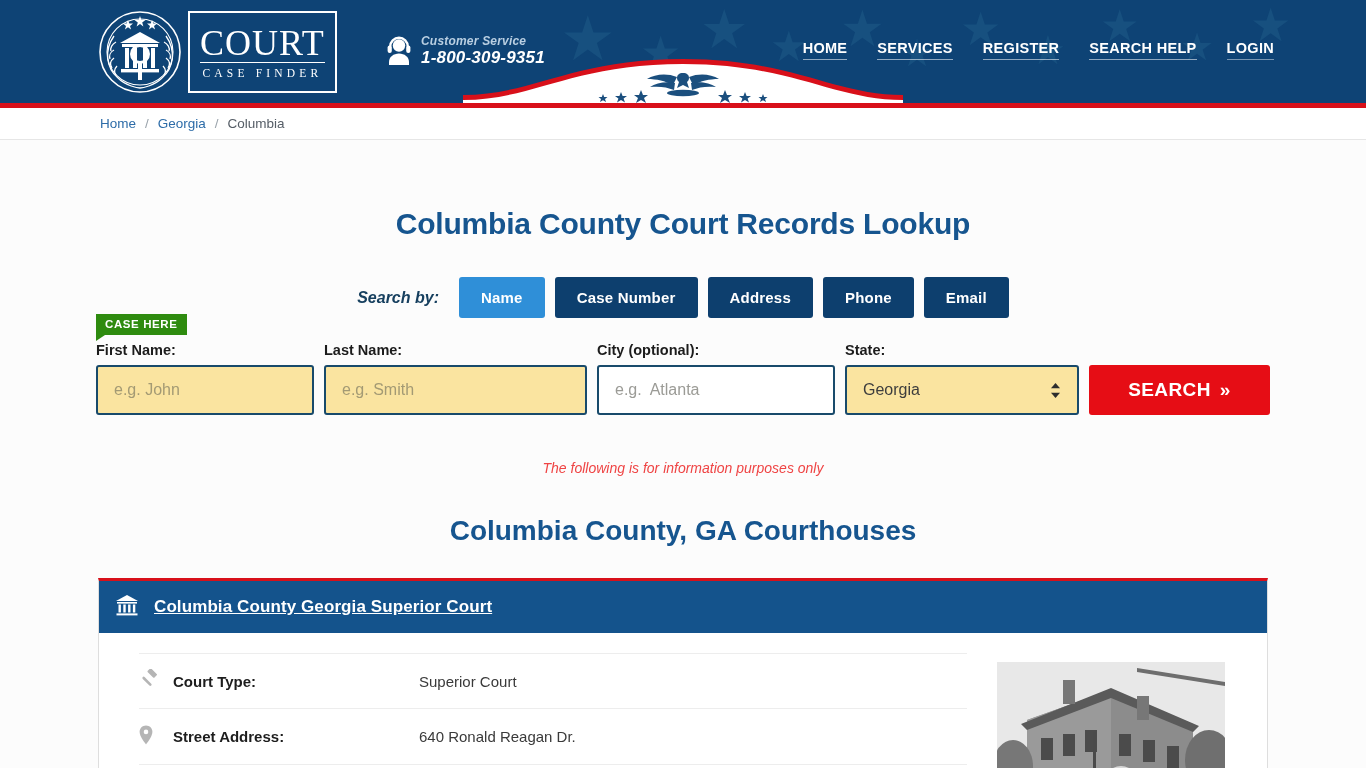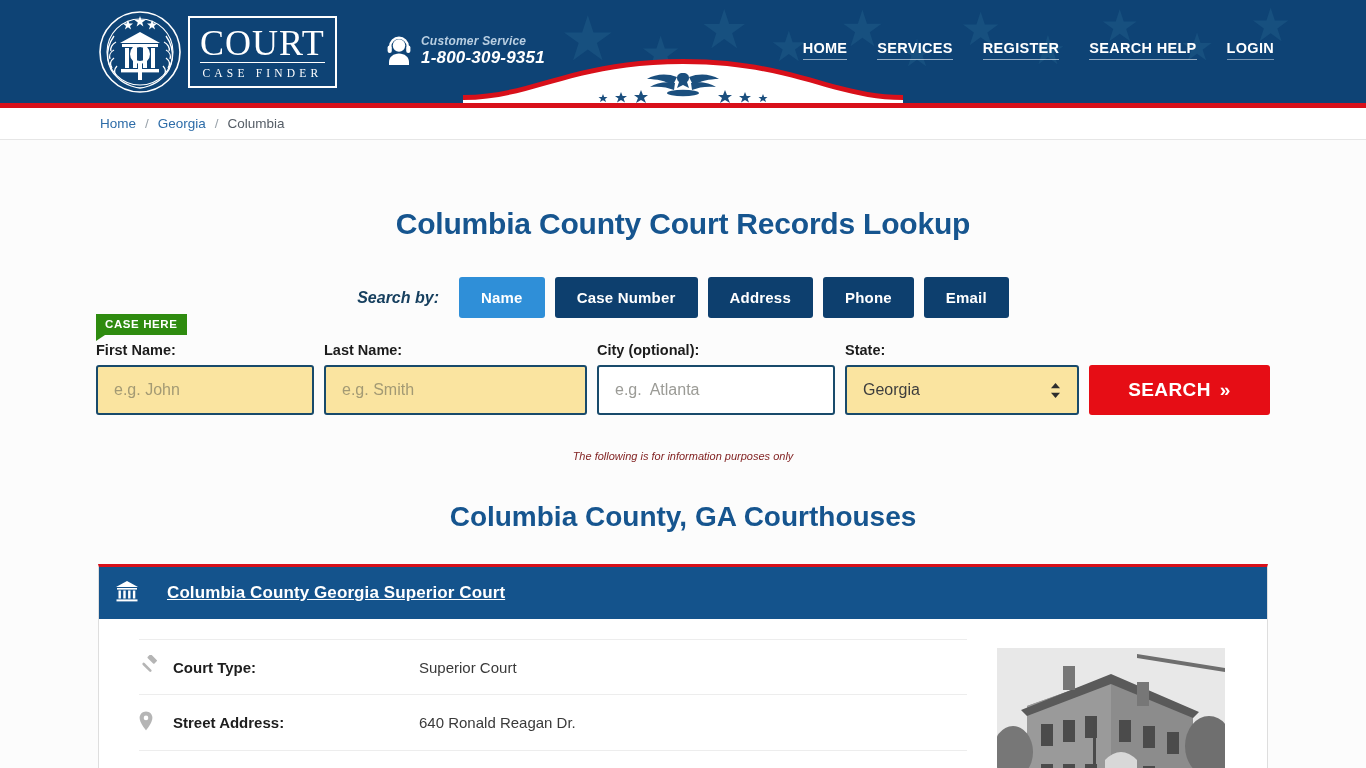--- a/index.html
+++ b/index.html
@@ -41,21 +41,21 @@
   .logo-seal {
     width: 84px; height: 84px;
     position: relative; flex: 0 0 84px;
   }
   .logo-seal svg { display: block; }
   .logo-text {
     border: 2px solid #ffffff;
     margin-left: 6px;
     padding: 6px 10px 7px 10px;
     text-align: center;
-    height: 72px;
+    height: 82px;
     display: flex; flex-direction: column;
     justify-content: center;
   }
   .logo-court {
     font-family: "Liberation Serif", serif;
     font-size: 36px; line-height: 36px;
     color: #fff; letter-spacing: 1px;
     font-weight: 400;
     border-bottom: 1.5px solid #fff;
     padding-bottom: 1px;
@@ -203,44 +203,44 @@
     background: #e60d15; color: #fff;
     border: none; border-radius: 3px;
     font-size: 19px; font-weight: bold;
     letter-spacing: .4px;
     cursor: pointer;
     display: flex; align-items: center; justify-content: center; gap: 9px;
   }
 
   .disclaimer {
     text-align: center;
-    font-size: 11px; font-style: italic;
-    color: #7f1d1d;
-    margin-top: 35px;
+    font-size: 14px; font-style: italic;
+    color: #ef4444;
+    margin-top: 45px;
   }
 
   .section-title {
     text-align: center;
     font-size: 28px; font-weight: bold;
     color: #16558f;
     margin-top: 39px;
   }
 
   
   .card {
     width: 1170px; margin: 31px auto 0 auto;
     border: 1px solid #dedede;
     border-top: 3px solid #d8101a;
     background: #fff;
   }
   .card-head {
     background: #14538c;
     height: 52px;
     display: flex; align-items: center;
-    padding-left: 16px; gap: 28px;
+    padding-left: 16px; gap: 15px;
   }
   .card-head a {
     color: #fff; font-size: 17px; font-weight: bold;
     text-decoration: underline; cursor: pointer;
     letter-spacing: .1px;
   }
   .card-body { display: flex; padding: 20px 0 0 0; }
   .rows { flex: 1; padding-left: 40px; padding-right: 30px; }
   .row {
     display: flex; align-items: center;

